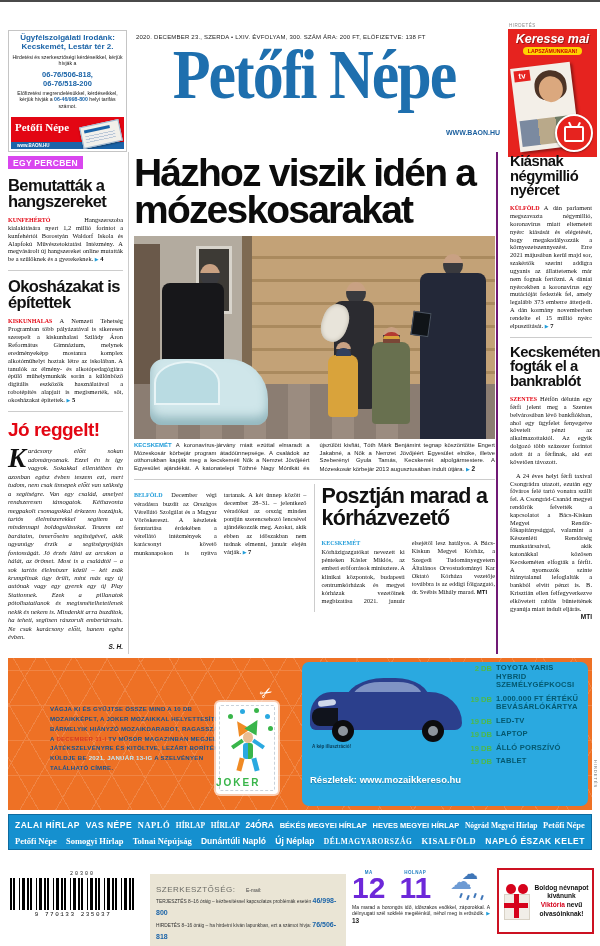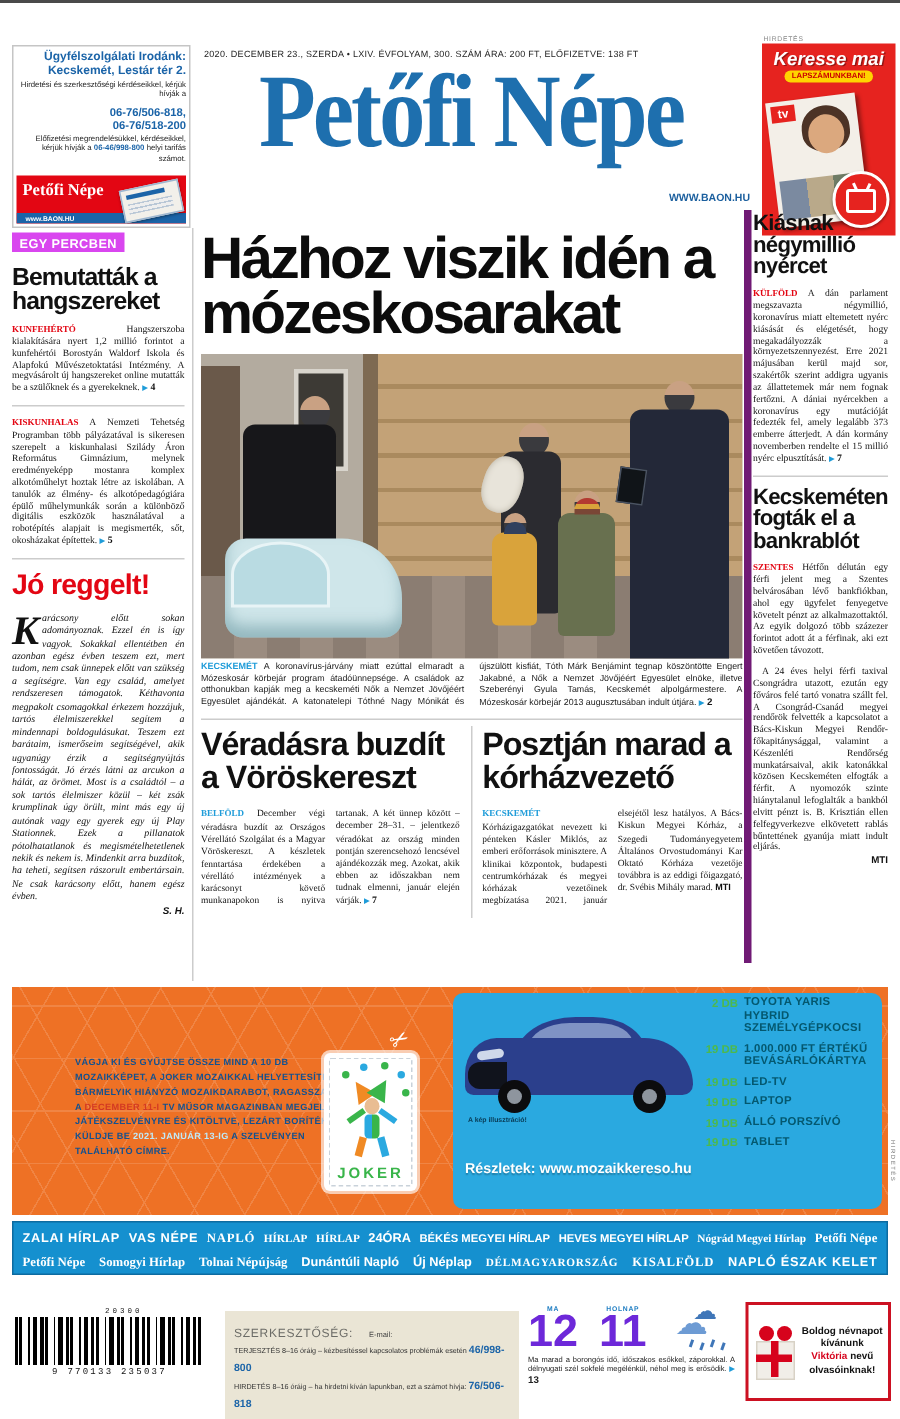--- a/index.html
+++ b/index.html
@@ -6,21 +6,21 @@
   .page{position:relative;width:600px;height:946px;margin:0 auto;background:#fff;overflow:hidden;
         font-family:"Liberation Sans",sans-serif;color:#111;}
   .page::before{content:"";position:absolute;top:0;left:0;right:0;height:2px;background:#4a4a4a;}
   .abs{position:absolute;}
   b{font-weight:bold;}
   .arr{color:#1f9cd9;font-size:5px;}
   .pgnum{font-weight:bold;font-size:6.5px;}
 
   
   .office-ad{left:8px;top:30px;width:119px;height:122px;border:1px solid #c5c5c5;background:#fff;
-             text-align:right;box-sizing:border-box;padding:3px 2px;}
+             text-align:center;box-sizing:border-box;padding:3px 2px;}
   .oa-title{color:#1b64a8;font-weight:bold;font-size:8px;line-height:1.1;}
   .oa-small{font-size:5.2px;line-height:1.25;margin-top:2px;color:#222;}
   .oa-phone{color:#1b64a8;font-weight:bold;font-size:7.5px;line-height:1.2;margin-top:3px;}
   .oa-band{position:absolute;left:2px;right:2px;bottom:2px;height:32px;background:#e30613;overflow:hidden;}
   .oa-band::after{content:"";position:absolute;left:0;right:0;bottom:0;height:7px;background:#1b64a8;}
   .oa-logo{position:absolute;left:4px;top:4px;color:#fff;font-family:"Liberation Serif",serif;
            font-weight:bold;font-size:11px;z-index:2;}
   .oa-logo-url{position:absolute;left:6px;bottom:1px;color:#fff;font-size:4.5px;font-weight:bold;z-index:2;}
   .oa-roll{position:absolute;right:3px;top:6px;width:38px;height:20px;background:#f2f0ea;
            transform:rotate(-12deg);border:1px solid #9db6d0;box-shadow:0 1px 2px rgba(0,0,0,.4);z-index:2;}
@@ -74,21 +74,21 @@
   .photo{position:relative;margin-top:7px;width:361px;height:203px;overflow:hidden;background:#c7bfb2;}
   .caption{margin-top:3px;font-size:5.9px;line-height:1.3;column-count:2;column-gap:10px;text-align:justify;color:#1a1a1a;}
   .center-arts{display:flex;margin-top:5px;border-top:1px solid #ccc;padding-top:4px;}
   .c-art{width:50%;box-sizing:border-box;}
   .c-art:first-child{border-right:1px solid #ccc;padding-right:7px;}
   .c-art:last-child{padding-left:7px;}
   .md-title{font-size:21.5px;line-height:1.02;font-weight:bold;letter-spacing:-.7px;margin:2px 0 9px;}
   .two-col{column-count:2;column-gap:7px;font-family:"Liberation Serif",serif;font-size:6.3px;
            line-height:1.3;text-align:justify;}
 
-  .right-col{left:496px;top:140px;width:96px;box-sizing:border-box;padding-left:1px;border-left:5px solid #701a75;height:502px;}
+  .right-col{left:496px;top:152px;width:96px;box-sizing:border-box;padding-left:12px;border-left:2px solid #701a75;height:502px;}
   .rt-title{font-size:14.8px;line-height:.98;font-weight:bold;letter-spacing:-.5px;margin:2px 0 5px;}
   .p2{text-indent:6px;margin-top:1px;}
 
   
   .ph-wall{position:absolute;left:0;top:0;width:108px;height:150px;background:#b3ab9f;}
   .ph-door{position:absolute;left:0;top:8px;width:26px;height:142px;background:#6a594a;}
   .ph-window{position:absolute;left:62px;top:10px;width:30px;height:62px;background:#3d3a35;border:3px solid #d8d4cc;}
   .ph-garage{position:absolute;left:108px;top:0;width:253px;height:150px;
              background:repeating-linear-gradient(180deg,#c3a277 0 20px,#aa8a5e 20px 23px);}
   .ph-gedge{position:absolute;left:108px;top:0;width:10px;height:150px;background:#7e6a52;}
@@ -139,21 +139,21 @@
            border-right:7px solid transparent;border-bottom:14px solid #39b54a;transform:rotate(30deg);}
   .j-body{position:absolute;left:27px;top:41px;width:10px;height:16px;background:linear-gradient(90deg,#2aa9e0 50%,#39b54a 50%);border-radius:3px;}
   .j-arm-l{position:absolute;left:15px;top:40px;width:13px;height:4px;background:#39b54a;transform:rotate(-35deg);}
   .j-arm-r{position:absolute;left:36px;top:40px;width:13px;height:4px;background:#2aa9e0;transform:rotate(35deg);}
   .j-leg-l{position:absolute;left:22px;top:56px;width:5px;height:13px;background:#f08a24;transform:rotate(15deg);}
   .j-leg-r{position:absolute;left:37px;top:56px;width:5px;height:13px;background:#2aa9e0;transform:rotate(-15deg);}
   .j-ball{position:absolute;width:5px;height:5px;border-radius:50%;}
   .jb1{left:12px;top:12px;background:#39b54a;} .jb2{left:24px;top:7px;background:#2aa9e0;}
   .jb3{left:38px;top:6px;background:#39b54a;} .jb4{left:49px;top:12px;background:#2aa9e0;}
   .jb5{left:52px;top:24px;background:#39b54a;}
-  .j-label{position:absolute;left:0;right:0;bottom:6px;text-align:center;color:#39b54a;
+  .j-label{position:absolute;left:0;right:0;bottom:6px;text-align:left;color:#39b54a;
            font-weight:bold;font-size:10px;letter-spacing:2px;}
   .blue-panel{position:absolute;left:294px;top:4px;width:286px;height:144px;background:#2aa9e0;border-radius:7px;}
   .car{position:absolute;left:8px;top:16px;width:152px;height:60px;}
   .car-body{position:absolute;left:0;top:14px;width:152px;height:38px;background:#2b3f8c;
             border-radius:30px 46px 10px 8px / 34px 44px 10px 8px;}
   .car-roof{position:absolute;left:34px;top:0;width:86px;height:26px;background:#2b3f8c;
             border-radius:46px 40px 0 0 / 30px 26px 0 0;}
   .car-glass{position:absolute;left:42px;top:4px;width:70px;height:17px;background:#7f93c4;
              border-radius:36px 30px 0 0 / 22px 18px 0 0;}
   .car-grille{position:absolute;left:2px;top:30px;width:26px;height:18px;background:#10131c;border-radius:8px 0 0 8px;}
@@ -264,20 +264,21 @@
     <h2 class="sm-title">Bemutatták a hangszereket</h2>
     <p class="body-serif">
       <span class="tag-red">KUNFEHÉRTÓ</span>
       <span>Hangszerszoba kialakítására nyert 1,2 millió forintot a kunfehértói Borostyán Waldorf Iskola és Alapfokú Művészetoktatási Intézmény. A megvásárolt új hangszereket online mutatták be a szülőknek és a gyerekeknek.</span>
       <span class="arr">▶</span>
       <span class="pgnum">4</span>
     </p>
 
     <hr class="divider">
 
+    <h2 class="sm-title">Okosházakat is építettek</h2>
     <p class="body-serif">
       <span class="tag-red">KISKUNHALAS</span>
       <span>A Nemzeti Tehetség Programban több pályázatával is sikeresen szerepelt a kiskunhalasi Szilády Áron Református Gimnázium, melynek eredményeképp mostanra komplex alkotóműhelyt hoztak létre az iskolában. A tanulók az élmény- és alkotópedagógiára épülő műhelymunkák során a különböző digitális eszközök használatával a robotépítés alapjait is megismerték, sőt, okosházakat építettek.</span>
       <span class="arr">▶</span>
       <span class="pgnum">5</span>
     </p>
 
     <hr class="divider">
 
     <div>
@@ -329,21 +330,20 @@
 
     <p class="caption">
       <span class="tag-blue">KECSKEMÉT</span>
       <span>A koronavírus-járvány miatt ezúttal elmaradt a Mózeskosár körbejár program átadóünnepsége. A családok az otthonukban kapják meg a kecskeméti Nők a Nemzet Jövőjéért Egyesület ajándékát. A katonatelepi Tóthné Nagy Mónikát és újszülött kisfiát, Tóth Márk Benjámint tegnap köszöntötte Engert Jakabné, a Nők a Nemzet Jövőjéért Egyesület elnöke, illetve Szeberényi Gyula Tamás, Kecskemét alpolgármestere. A Mózeskosár körbejár 2013 augusztusában indult útjára.</span>
       <span class="arr">▶</span>
       <span class="pgnum">2</span>
     </p>
 
     <div class="center-arts">
       <div class="c-art">
-        <h2 class="md-title">Véradásra buzdít a Vöröskereszt</h2>
         <p class="two-col">
           <span class="tag-blue">BELFÖLD</span>
           <span>December végi véradásra buzdít az Országos Vérellátó Szolgálat és a Magyar Vöröskereszt. A készletek fenntartása érdekében a vérellátó intézmények a karácsonyt követő munkanapokon is nyitva tartanak. A két ünnep között – december 28–31. – jelentkező véradókat az ország minden pontján szerencsehozó lencsével ajándékozzák meg. Azokat, akik ebben az időszakban nem tudnak elmenni, január elején várják.</span>
           <span class="arr">▶</span>
           <span class="pgnum">7</span>
         </p>
       </div>
       <div class="c-art">
         <h2 class="md-title">Posztján marad a kórházvezető</h2>
         <p class="two-col">

